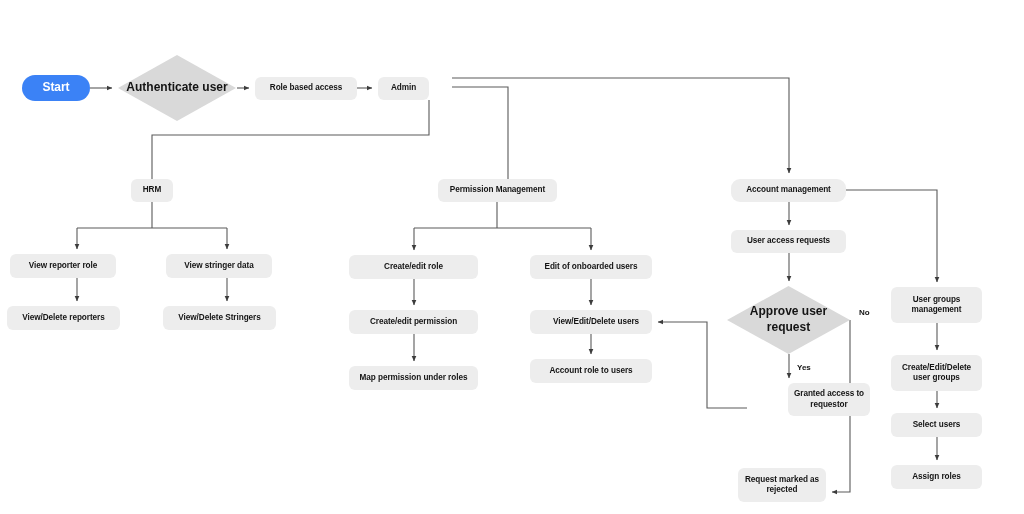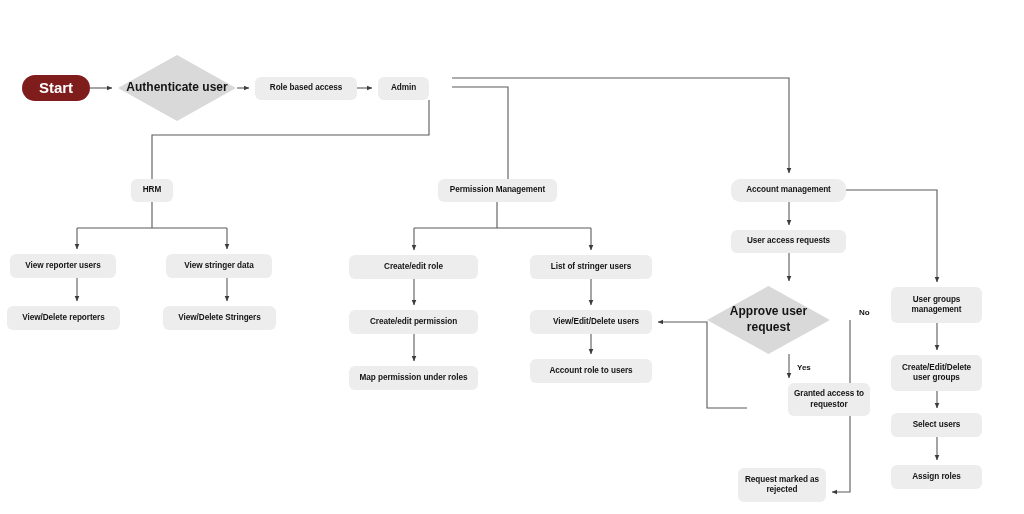--- a/index.html
+++ b/index.html
@@ -7,22 +7,22 @@
        font-family:"Liberation Sans","DejaVu Sans",sans-serif;}
   #canvas{position:relative;width:1024px;height:514px;background:#ffffff;}
 
   svg#edges{position:absolute;left:0;top:0;width:1024px;height:514px;}
 
   .node{position:absolute;box-sizing:border-box;display:flex;
         align-items:center;justify-content:center;text-align:center;
         background:#ededed;border-radius:6px;color:#141414;
         font-size:8.2px;font-weight:bold;line-height:1.28;
         letter-spacing:-0.05px;padding:0 4px;}
-  .node.start{background:#7f1d1d;color:#ffffff;border-radius:999px;
-              font-size:15px;}
+  .node.start{background:#3b82f6;color:#ffffff;border-radius:999px;
+              font-size:12px;}
   .diamond{position:absolute;display:flex;align-items:center;
            justify-content:center;text-align:center;color:#141414;
            font-size:12px;font-weight:bold;line-height:1.3;}
   .diamond .dshape{position:absolute;left:0;top:0;width:100%;height:100%;
            background:#d9d9d9;
            clip-path:polygon(50% 0%,100% 50%,50% 100%,0% 50%);}
   .diamond .dlabel{position:relative;z-index:2;}
 
   .edgelabel{position:absolute;color:#141414;font-size:8px;
              font-weight:bold;}
@@ -89,47 +89,47 @@
     <span class="dshape"></span>
     <span class="dlabel">Authenticate user</span>
   </div>
 
   <div class="node" style="left:255px;top:77px;width:102px;height:23px;">Role based access</div>
 
   <div class="node" style="left:378px;top:77px;width:51px;height:23px;">Admin</div>
 
   <div class="node" style="left:131px;top:179px;width:42px;height:23px;">HRM</div>
 
-  <div class="node" style="left:10px;top:254px;width:106px;height:24px;">View reporter users</div>
+  <div class="node" style="left:10px;top:254px;width:106px;height:24px;">View reporter role</div>
 
   <div class="node" style="left:166px;top:254px;width:106px;height:24px;">View stringer data</div>
 
   <div class="node" style="left:7px;top:306px;width:113px;height:24px;">View/Delete reporters</div>
 
   <div class="node" style="left:163px;top:306px;width:113px;height:24px;">View/Delete Stringers</div>
 
   <div class="node" style="left:438px;top:179px;width:119px;height:23px;">Permission Management</div>
 
   <div class="node" style="left:349px;top:255px;width:129px;height:24px;">Create/edit role</div>
 
   <div class="node" style="left:349px;top:310px;width:129px;height:24px;">Create/edit permission</div>
 
   <div class="node" style="left:349px;top:366px;width:129px;height:24px;">Map permission under roles</div>
 
-  <div class="node" style="left:530px;top:255px;width:122px;height:24px;">List of stringer users</div>
+  <div class="node" style="left:530px;top:255px;width:122px;height:24px;">Edit of onboarded users</div>
 
   <div class="node" style="left:530px;top:310px;width:122px;height:24px;padding-left:14px;">View/Edit/Delete users</div>
 
   <div class="node" style="left:530px;top:359px;width:122px;height:24px;">Account role to users</div>
 
   <div class="node" style="left:731px;top:179px;width:115px;height:23px;border-radius:9px;">Account management</div>
 
   <div class="node" style="left:731px;top:230px;width:115px;height:23px;">User access requests</div>
 
-  <div class="diamond" style="left:707px;top:286px;width:123px;height:68px;justify-content:center;">
+  <div class="diamond" style="left:727px;top:286px;width:123px;height:68px;justify-content:center;">
     <span class="dshape"></span>
     <span class="dlabel">Approve user request</span>
   </div>
 
   <div class="node" style="left:788px;top:383px;width:82px;height:33px;">Granted access to requestor</div>
 
   <div class="node" style="left:738px;top:468px;width:88px;height:34px;">Request marked as rejected</div>
 
   <div class="node" style="left:891px;top:287px;width:91px;height:36px;">User groups management</div>
 

